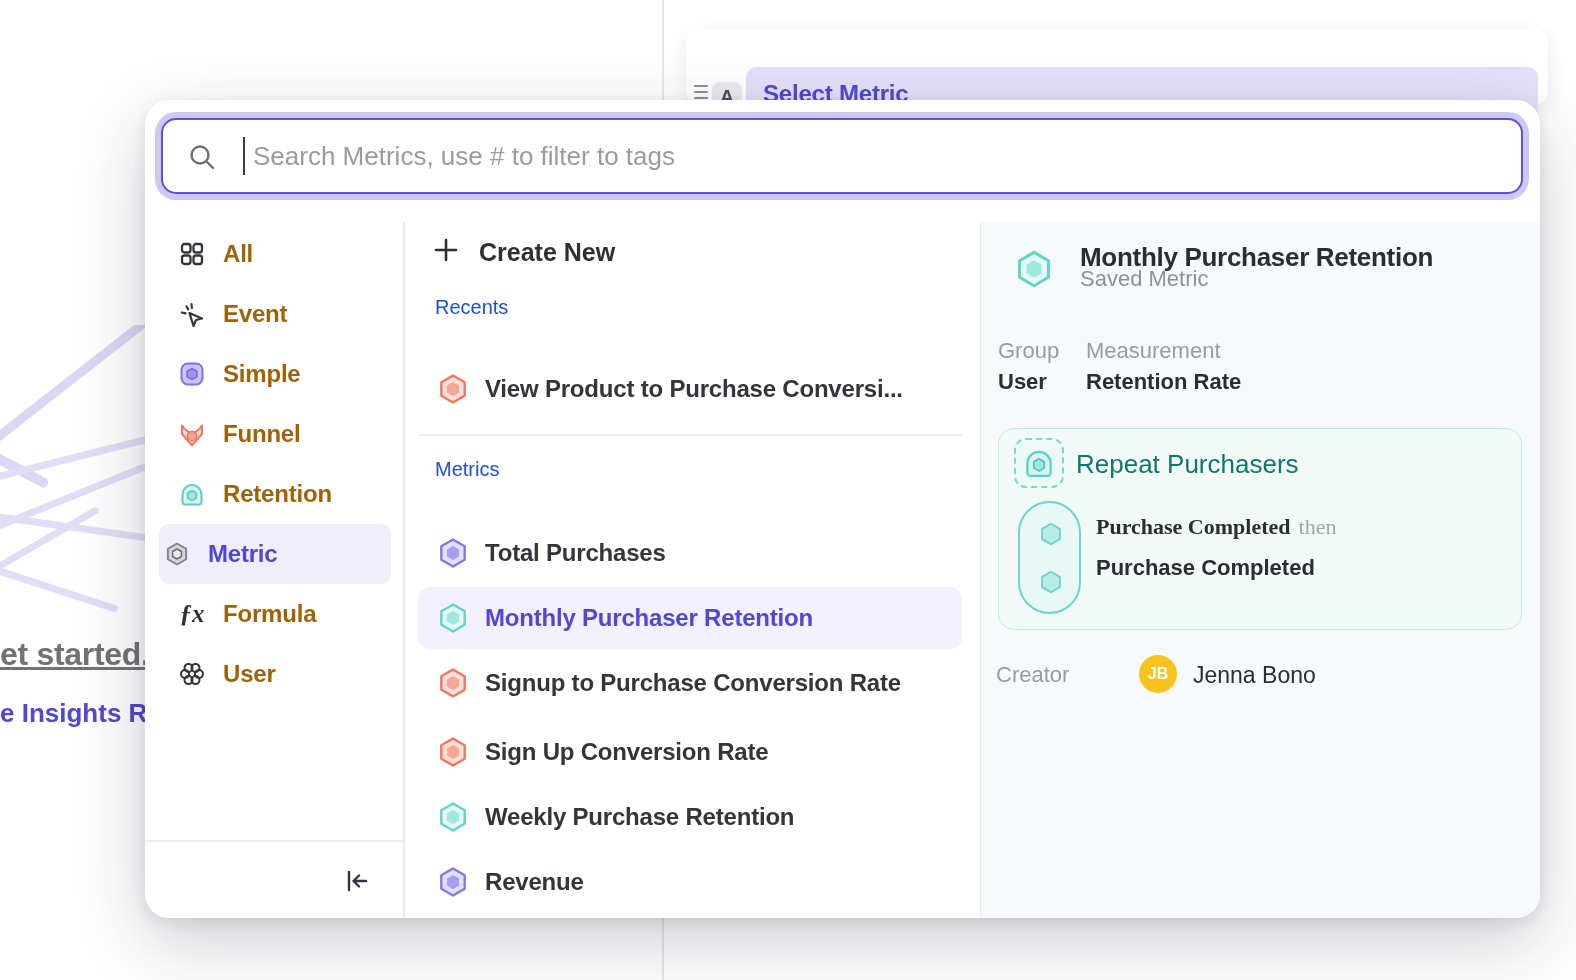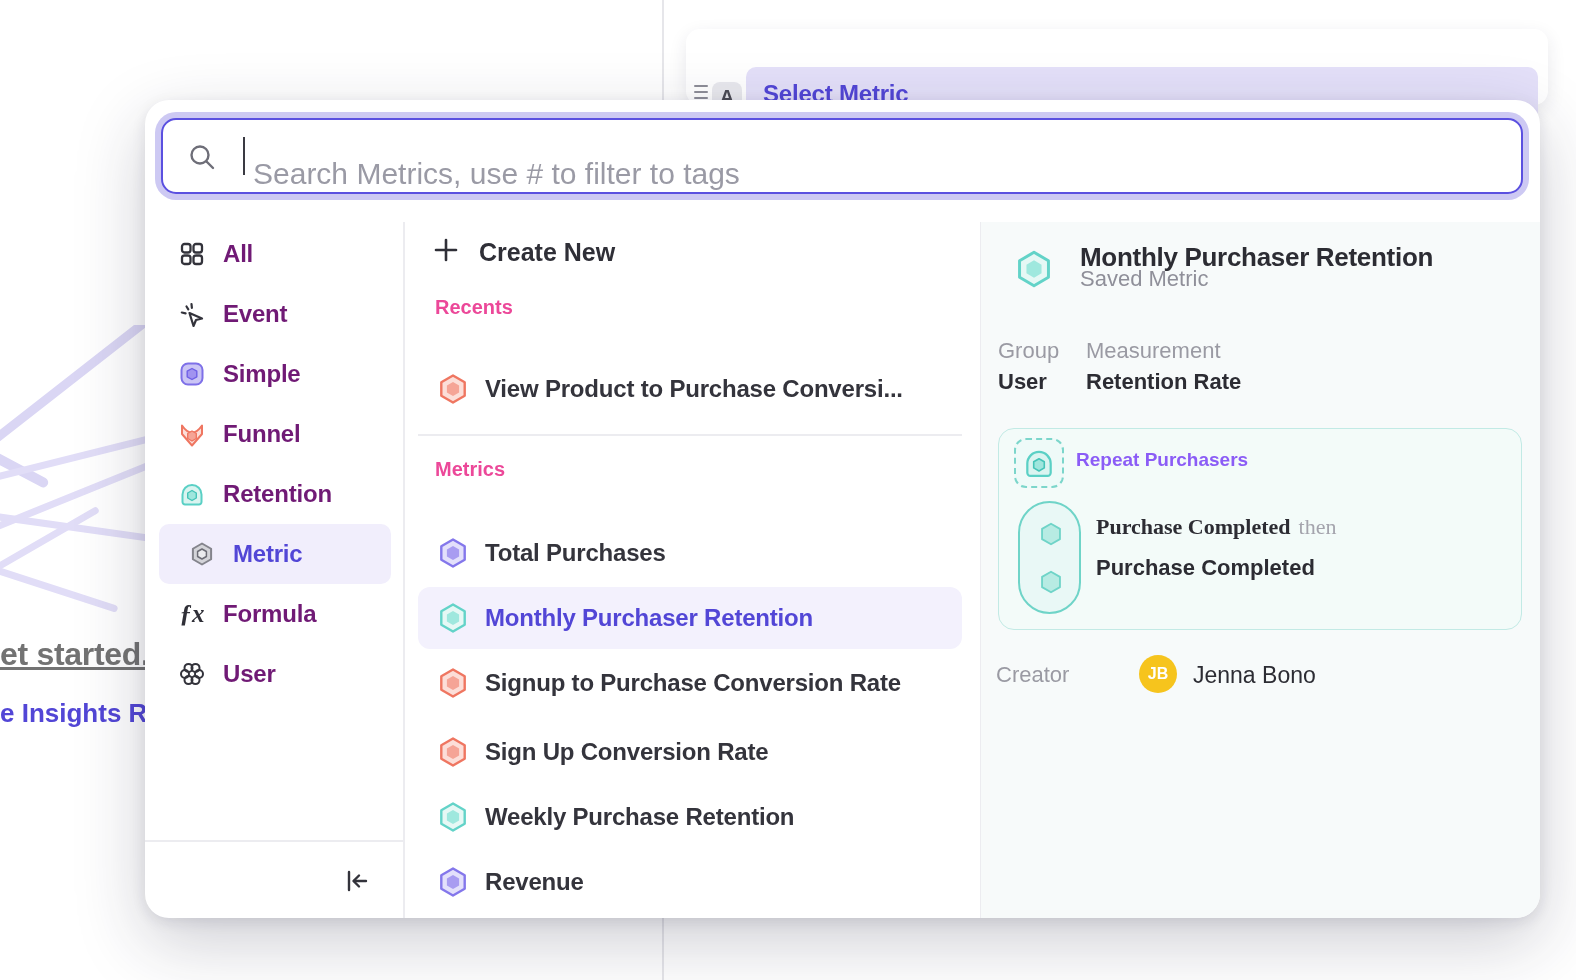--- a/index.html
+++ b/index.html
@@ -33,49 +33,49 @@
 
   
   .modal { position:absolute; left:145px; top:100px; width:1395px; height:818px; background:#fff; border-radius:24px;
            box-shadow:0 24px 70px rgba(30,30,60,.22), 0 4px 14px rgba(30,30,60,.10); z-index:10; overflow:hidden; }
 
   
   .search-wrap { position:absolute; left:16px; top:18px; width:1362px; height:76px; background:#fff;
                  border:2.5px solid #5b50e0; border-radius:15px; box-shadow:0 0 0 6px #cdc9f3; }
   .search-icon { position:absolute; left:24px; top:22px; }
   .caret { position:absolute; left:80px; top:17px; width:2px; height:38px; background:#3a3a42; }
-  .search-input { position:absolute; left:0; top:18px; width:100%; height:100%; border:none; outline:none; background:transparent;
-                  padding-left:90px; font-size:30px; color:#c2410c; font-family:inherit; }
+  .search-input { position:absolute; left:0; top:0; width:100%; height:100%; border:none; outline:none; background:transparent;
+                  padding-left:90px; font-size:26px; color:#c2410c; font-family:inherit; }
   .search-input::placeholder { color:#9a9aa5; }
 
   
   .col-div1 { position:absolute; left:258px; top:122px; width:1.5px; height:696px; background:#ececf0; }
   .col-div2 { position:absolute; left:835px; top:122px; width:1.5px; height:696px; background:#ececf0; }
 
   
   .side { position:absolute; left:0; top:124px; width:258px; }
   .side-row { height:60px; display:flex; align-items:center; padding-left:34px; cursor:pointer; }
   .side-row .s-ic { width:26px; height:26px; margin-right:18px; flex:0 0 26px; display:flex; align-items:center; justify-content:center; }
-  .side-row .s-lab { font-size:24px; font-weight:600; color:#701a75; letter-spacing:-0.2px; }
-  .side-row.selected { margin:0 12px 0 14px; padding-left:30px; background:#f1eefc; border-radius:10px; }
+  .side-row .s-lab { font-size:24px; font-weight:600; color:#a16207; letter-spacing:-0.2px; }
+  .side-row.selected { margin:0 12px 0 14px; padding-left:5px; background:#f1eefc; border-radius:10px; }
   .side-row.selected .s-lab { color:#5246d6; font-weight:700; }
   .fx { font-family:"Liberation Serif","DejaVu Serif",serif; font-style:italic; font-size:25px; color:#2f2f37; font-weight:600; }
   .side-foot-div { position:absolute; left:0; top:740px; width:258px; height:1.5px; background:#ececf0; }
   .collapse-btn { position:absolute; left:190px; top:760px; width:42px; height:42px; display:flex; align-items:center; justify-content:center; cursor:pointer; border-radius:8px; }
 
   
   .m-row { position:absolute; left:273px; width:544px; height:62px; display:flex; align-items:center; cursor:pointer; border-radius:12px; }
   .m-row .hex { margin-left:18px; margin-right:15px; flex:0 0 34px; height:34px; }
   .m-row .m-lab { font-size:24px; font-weight:700; color:#34343c; letter-spacing:-0.2px; white-space:nowrap; }
   .m-row.selected { background:#f3f1fd; }
   .m-row.selected .m-lab { color:#5246d6; }
   .create-row { position:absolute; left:273px; top:126px; width:420px; height:52px; display:flex; align-items:center; cursor:pointer; }
   .create-row .plus { margin-left:14px; margin-right:19px; }
   .create-row .c-lab { font-size:25px; font-weight:700; color:#2f2f37; }
-  .sec-label { position:absolute; left:290px; font-size:20px; font-weight:700; color:#ec4899; }
+  .sec-label { position:absolute; left:290px; font-size:20px; font-weight:400; color:#1d4ed8; }
   .recents-div { position:absolute; left:273px; top:334px; width:544px; height:1.5px; background:#ececf0; }
 
   
   .hex svg .outer { stroke-width:2.4; stroke-linejoin:round; }
   .hex svg .inner { stroke-width:0; }
   .hex.purple .outer { stroke:#8477eb; fill:#e3e0fb; }
   .hex.purple .inner { fill:#a89cf1; }
   .hex.teal .outer { stroke:#63d3c8; fill:#e6f8f5; }
   .hex.teal .inner { fill:#9fe8de; }
   .hex.coral .outer { stroke:#ef7661; fill:#fcded8; }
@@ -83,21 +83,21 @@
 
   
   .panel { position:absolute; left:836px; top:122px; width:559px; height:696px; background:#f7fafa; border-radius:0 0 24px 0; }
   .p-hex { position:absolute; left:32px; top:26px; width:42px; height:42px; }
   .p-title { position:absolute; left:99px; top:20px; font-size:26px; font-weight:700; color:#2c2c33; letter-spacing:-0.3px; white-space:nowrap; }
   .p-sub { position:absolute; left:99px; top:44px; font-size:22px; font-weight:500; color:#8f8f99; }
   .f-label { position:absolute; top:116px; font-size:22px; font-weight:500; color:#9a9aa3; }
   .f-value { position:absolute; top:147px; font-size:22px; font-weight:700; color:#2c2c33; }
   .def-card { position:absolute; left:17px; top:206px; width:524px; height:202px; background:#f3fbf9; border:1.5px solid #c2eae5; border-radius:16px; }
   .def-icon { position:absolute; left:15px; top:9px; width:50px; height:50px; border:2px dashed #7cd6cb; border-radius:12px; background:#eefaf8; display:flex; align-items:center; justify-content:center; }
-  .def-title { position:absolute; left:77px; top:20px; font-size:19px; font-weight:700; color:#8b5cf6; }
+  .def-title { position:absolute; left:77px; top:20px; font-size:26px; font-weight:400; color:#0f766e; }
   .def-pill { position:absolute; left:19px; top:72px; width:63px; height:113px; border:2px solid #6fd4c8; border-radius:34px; background:#e9f8f6; }
   .pill-hex { position:absolute; left:18px; width:26px; height:26px; }
   .step-line { position:absolute; left:97px; font-size:22px; font-weight:700; color:#2c2c33; white-space:nowrap; }
   .step-line .then { color:#a4a4ad; font-weight:500; margin-left:8px; }
   .creator-label { position:absolute; left:15px; top:440px; font-size:22px; font-weight:500; color:#9a9aa3; }
   .avatar { position:absolute; left:158px; top:433px; width:38px; height:38px; border-radius:50%; background:#f6c41d; color:#fff;
             font-size:16px; font-weight:700; display:flex; align-items:center; justify-content:center;text-align:center; }
   .creator-name { position:absolute; left:212px; top:440px; font-size:23px; font-weight:500; color:#2c2c33; }
 </style>
 </head>

